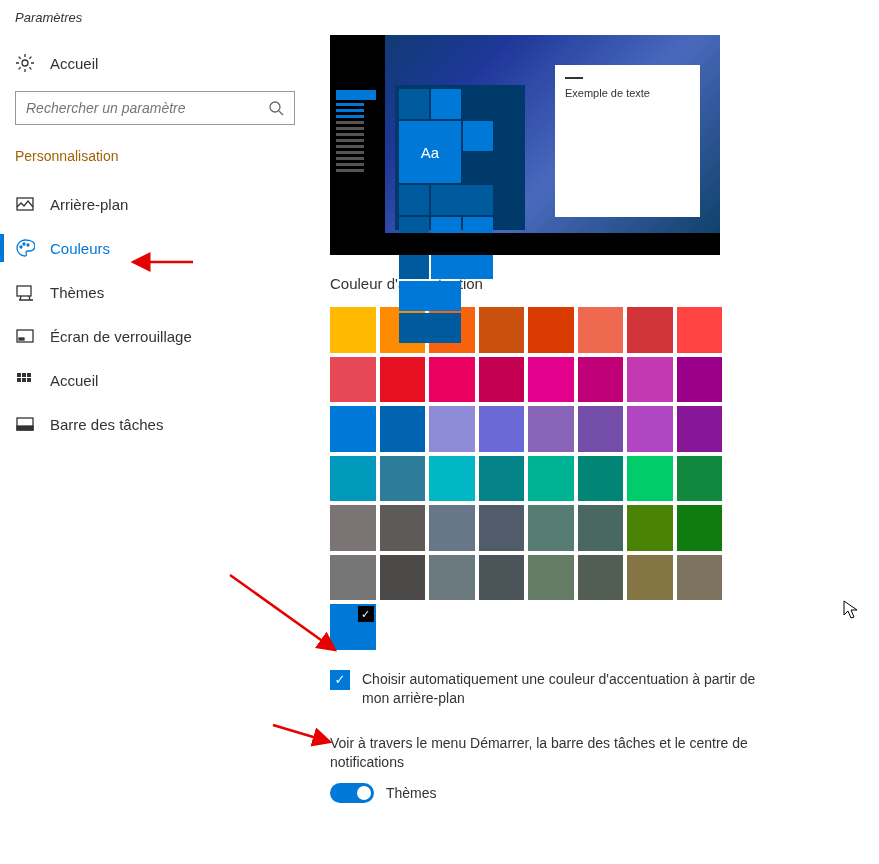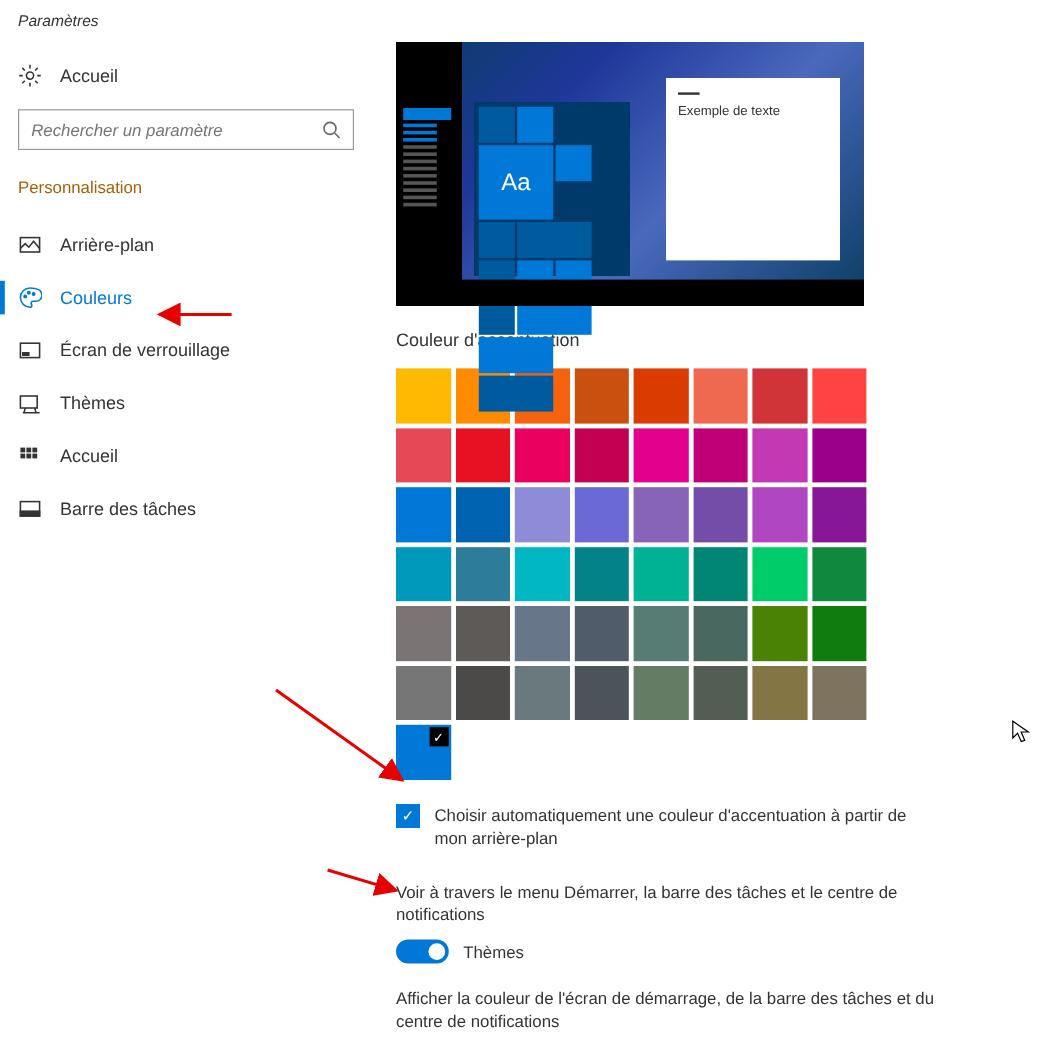--- a/index.html
+++ b/index.html
@@ -32,21 +32,21 @@
 .preview { width: 390px; height: 220px; background: linear-gradient(135deg, #0a3d62 0%, #1e3799 30%, #4a69bd 60%, #0a3d62 100%); position: relative; margin-bottom: 20px; }
 .preview-dark { position: absolute; left: 0; top: 0; width: 55px; height: 220px; background: #000; }
 .preview-dark-lines { position: absolute; left: 6px; top: 55px; }
 .preview-dark-lines .line { width: 28px; height: 3px; background: #0078d7; margin-bottom: 3px; }
 .preview-dark-lines .line:first-child { width: 40px; height: 10px; }
 .preview-dark-lines .line.gray { background: #555; }
 
 .preview-tiles { position: absolute; left: 65px; top: 50px; width: 130px; height: 145px; background: #003a6b; padding: 4px; }
 .preview-tiles-grid { display: flex; flex-wrap: wrap; gap: 2px; }
 .tile { background: #0078d7; }
-.tile-big { width: 62px; height: 62px; display: flex; align-items: center; justify-content: center; color: #fff; font-size: 20px; }
+.tile-big { width: 62px; height: 62px; display: flex; align-items: center; justify-content: center; color: #fff; font-size: 15px; }
 .tile-sm { width: 30px; height: 30px; }
 .tile-dk { background: #005a9e; }
 .tile-wide { width: 62px; height: 30px; }
 
 .preview-window { position: absolute; right: 20px; top: 30px; width: 145px; height: 152px; background: #fff; padding: 12px 10px; }
 .preview-window-handle { width: 18px; height: 2px; background: #333; margin-bottom: 8px; }
 .preview-window-text { font-size: 11px; color: #333; }
 
 .preview-taskbar { position: absolute; left: 0; bottom: 0; right: 0; height: 22px; background: #000; }
 
@@ -121,34 +121,34 @@
             <circle cx="6" cy="9" r="1" fill="#0078d7"></circle>
             <circle cx="9" cy="6" r="1" fill="#0078d7"></circle>
             <circle cx="13" cy="7" r="1" fill="#0078d7"></circle>
           </svg>
         </span>
       <span class="label">Couleurs</span>
     </div>
     <div class="nav-item">
       <span class="icon">
           <svg viewBox="0 0 20 20" width="20" height="20" fill="none" stroke="#333" stroke-width="1.3">
+            <rect x="2" y="4" width="14" height="10"></rect>
+            <path d="M6 14l-1 4M14 14l1 4M4 18h14"></path>
+          </svg>
+        </span>
+      <span class="label">Thèmes</span>
+    </div>
+    <div class="nav-item">
+      <span class="icon">
+          <svg viewBox="0 0 20 20" width="20" height="20" fill="none" stroke="#333" stroke-width="1.3">
             <rect x="2" y="4" width="16" height="12"></rect>
             <rect x="4" y="12" width="5" height="2" fill="#333"></rect>
           </svg>
         </span>
       <span class="label">Écran de verrouillage</span>
-    </div>
-    <div class="nav-item">
-      <span class="icon">
-          <svg viewBox="0 0 20 20" width="20" height="20" fill="none" stroke="#333" stroke-width="1.3">
-            <rect x="2" y="4" width="14" height="10"></rect>
-            <path d="M6 14l-1 4M14 14l1 4M4 18h14"></path>
-          </svg>
-        </span>
-      <span class="label">Thèmes</span>
     </div>
     <div class="nav-item">
       <span class="icon">
           <svg viewBox="0 0 20 20" width="20" height="20" fill="#333">
             <rect x="2" y="3" width="4" height="4"></rect>
             <rect x="7" y="3" width="4" height="4"></rect>
             <rect x="12" y="3" width="4" height="4"></rect>
             <rect x="2" y="8" width="4" height="4"></rect>
             <rect x="7" y="8" width="4" height="4"></rect>
             <rect x="12" y="8" width="4" height="4"></rect>
@@ -276,24 +276,20 @@
     <div class="setting-block">
       <div class="setting-label">Voir à travers le menu Démarrer, la barre des tâches et le centre de notifications</div>
       <div class="toggle-row">
         <div class="toggle on">
             <div class="knob"></div>
           </div>
         <div class="toggle-text">Thèmes</div>
       </div>
     </div>
 
-    <div class="setting-block">
-      <div class="setting-label">Afficher la couleur de l'écran de démarrage, de la barre des tâches et du centre de notifications</div>
-
-    </div>
   </div>
 </div>
 
 <svg class="arrow" style="left:125px;top:252px" width="70" height="20">
     <defs>
       <marker id="ah1" markerWidth="8" markerHeight="8" refX="7" refY="4" orient="auto">
         <polygon points="0 0, 8 4, 0 8" fill="#e60000"></polygon>
       </marker>
     </defs>
     <line x1="68" y1="10" x2="8" y2="10" stroke="#e60000" stroke-width="2.5" marker-end="url(#ah1)"></line>

